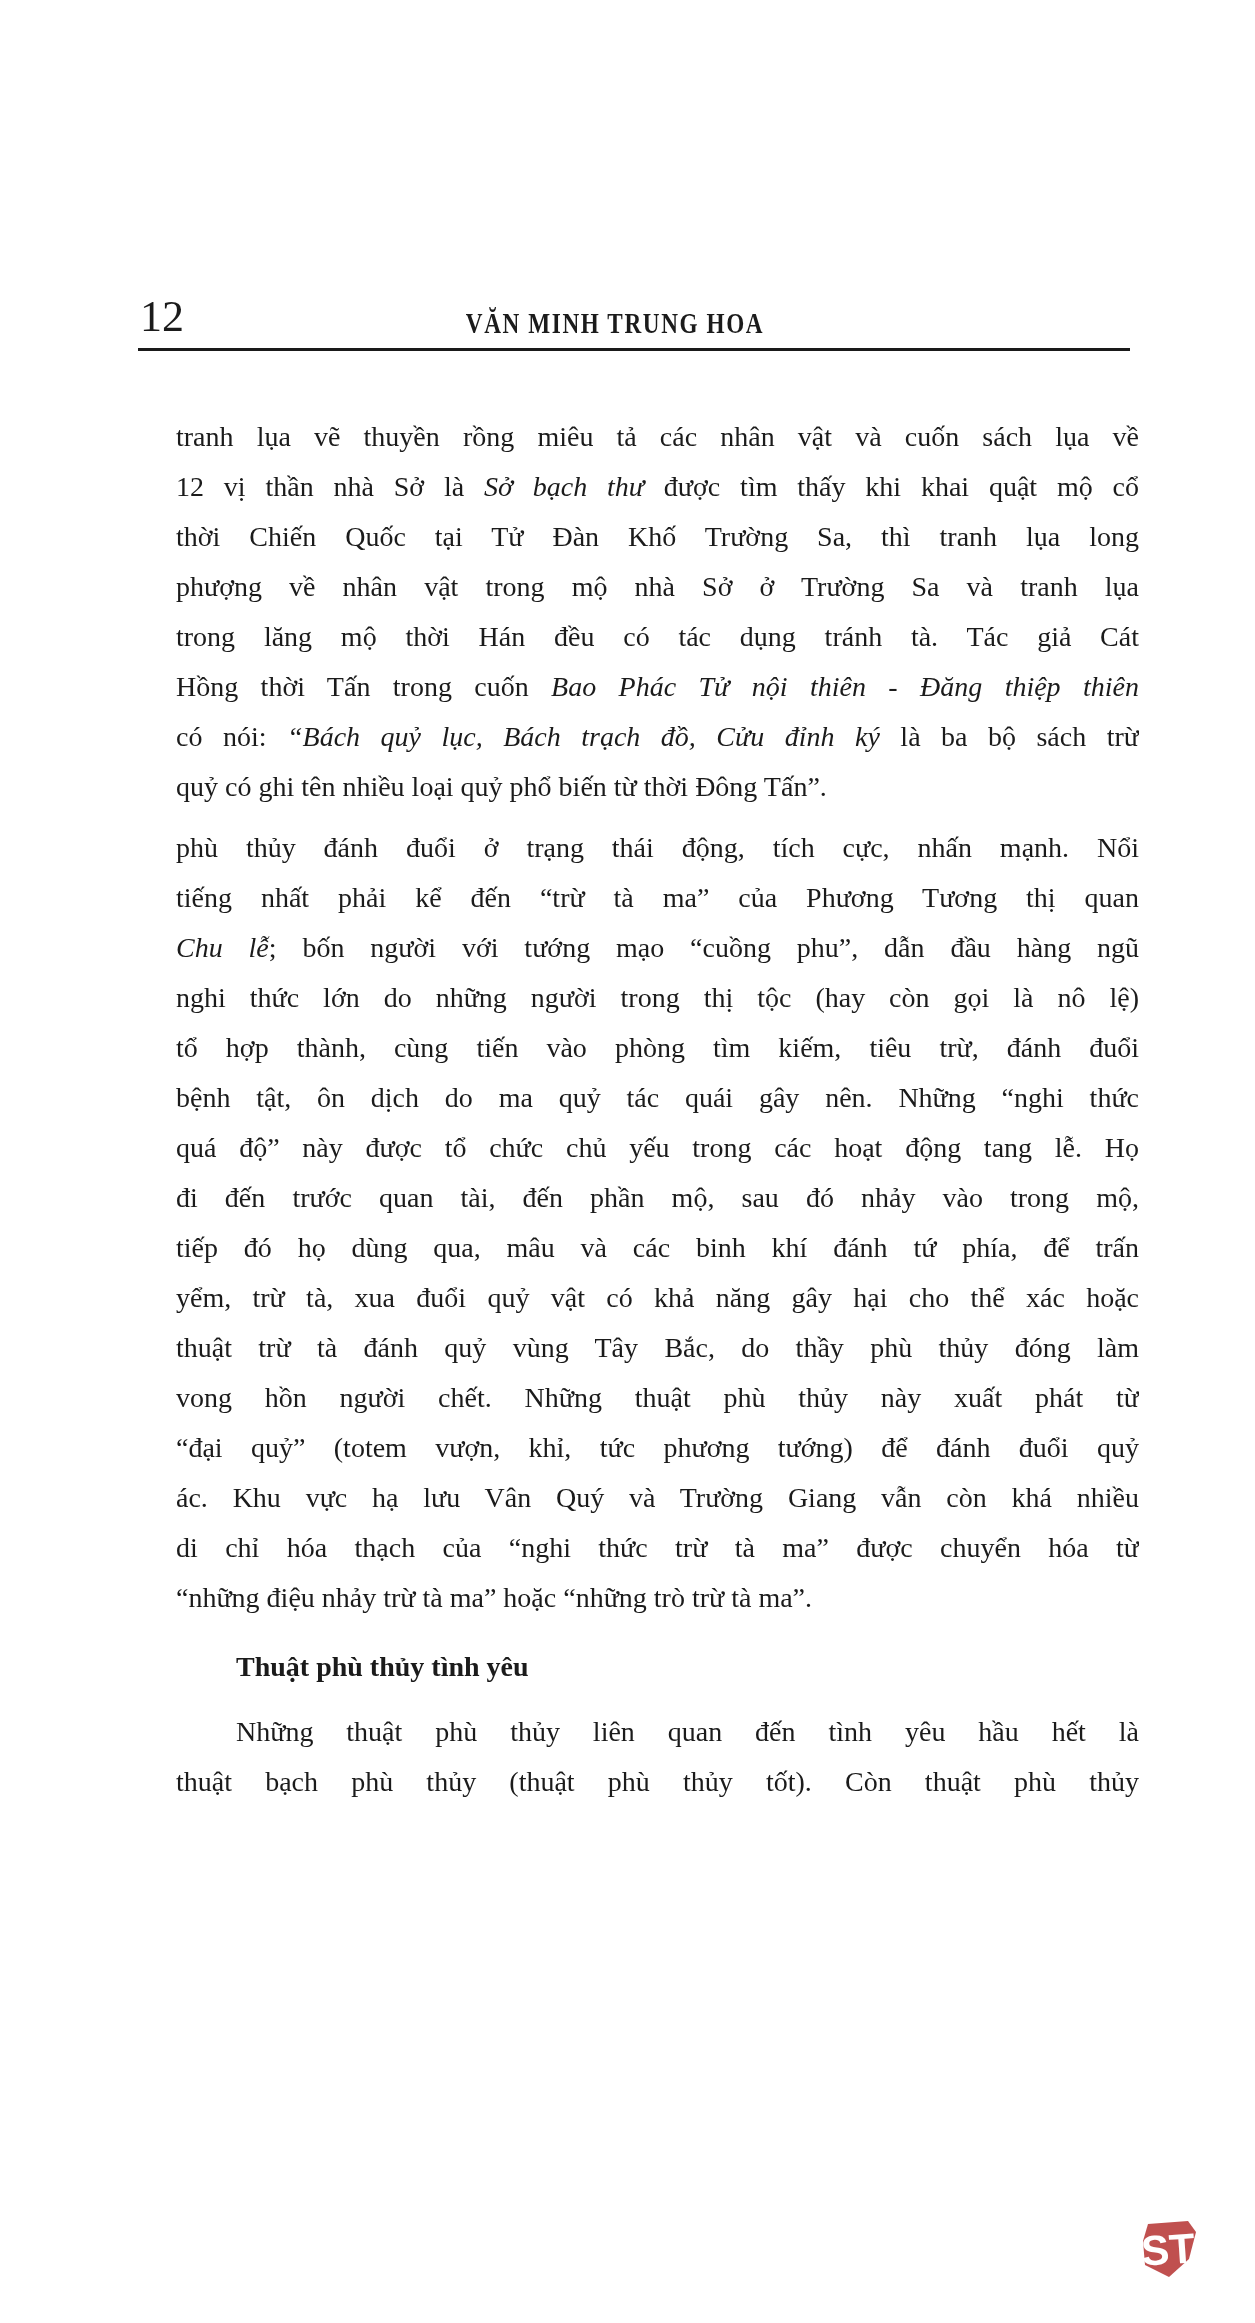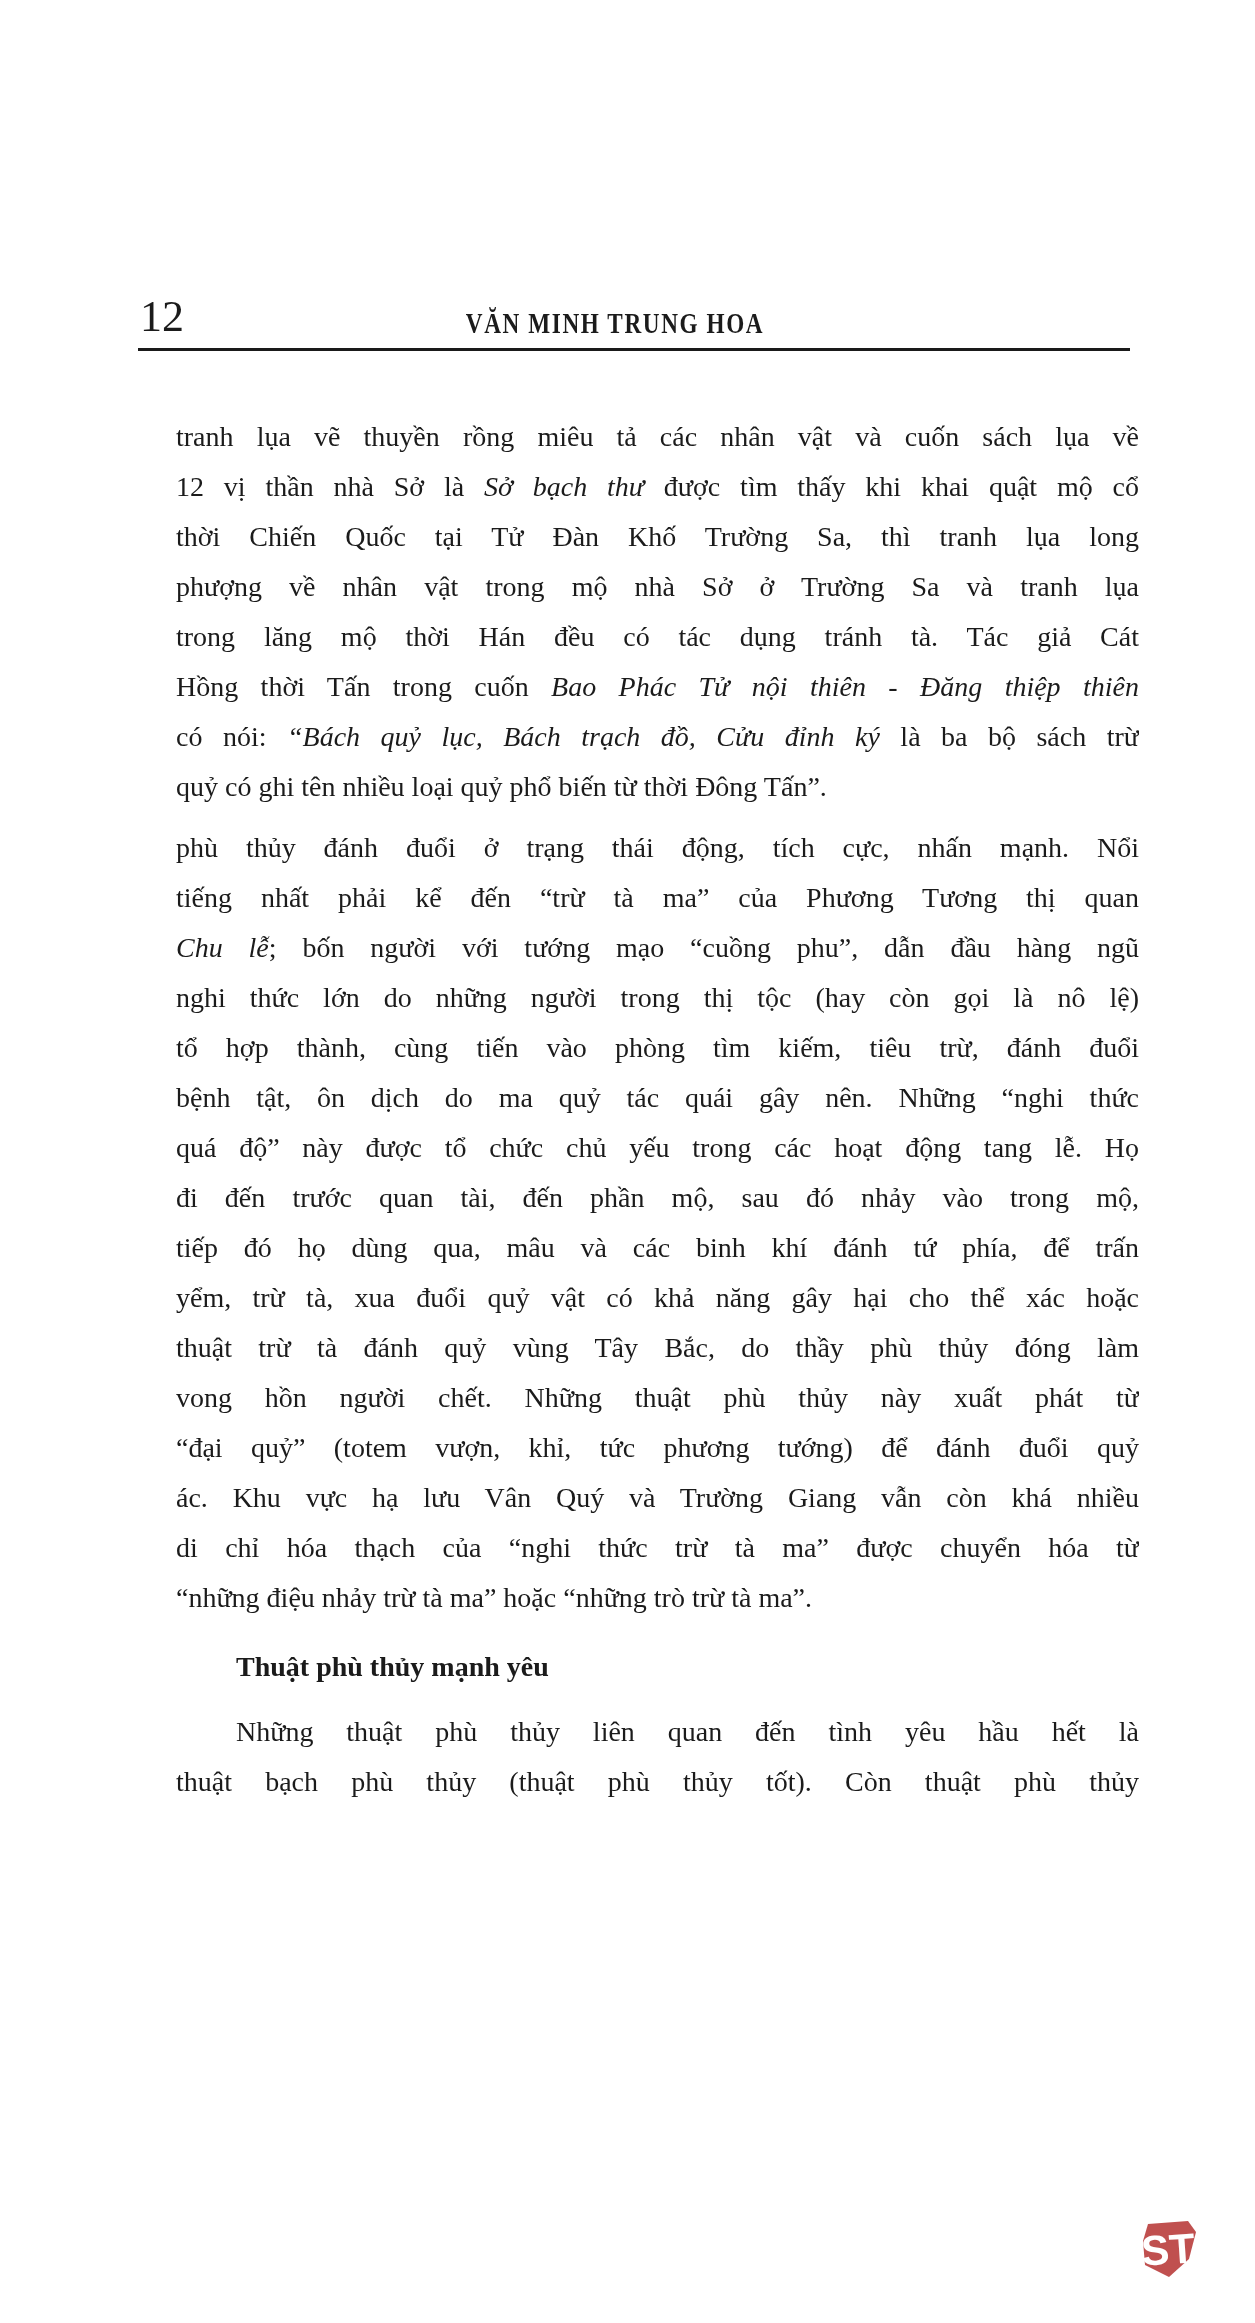--- a/index.html
+++ b/index.html
@@ -86,21 +86,21 @@
         <div class="line"><span>đi đến trước quan tài, đến phần mộ, sau đó nhảy vào trong mộ,</span></div>
         <div class="line"><span>tiếp đó họ dùng qua, mâu và các binh khí đánh tứ phía, để trấn</span></div>
         <div class="line"><span>yểm, trừ tà, xua đuổi quỷ vật có khả năng gây hại cho thể xác hoặc</span></div>
         <div class="line"><span>thuật trừ tà đánh quỷ vùng Tây Bắc, do thầy phù thủy đóng làm</span></div>
         <div class="line"><span>vong hồn người chết. Những thuật phù thủy này xuất phát từ</span></div>
         <div class="line"><span>“đại quỷ” (totem vượn, khỉ, tức phương tướng) để đánh đuổi quỷ</span></div>
         <div class="line"><span>ác. Khu vực hạ lưu Vân Quý và Trường Giang vẫn còn khá nhiều</span></div>
         <div class="line"><span>di chỉ hóa thạch của “nghi thức trừ tà ma” được chuyển hóa từ</span></div>
         <div class="line end"><span>“những điệu nhảy trừ tà ma” hoặc “những trò trừ tà ma”.</span></div>
       </div>
-      <div class="heading">Thuật phù thủy mạnh yêu</div>
+      <div class="heading">Thuật phù thủy tình yêu</div>
       <div class="para">
         <div class="line indent"><span>Những thuật phù thủy liên quan đến tình yêu hầu hết là</span></div>
         <div class="line"><span>thuật bạch phù thủy (thuật phù thủy tốt). Còn thuật phù thủy</span></div>
       </div>
     </div>
 
   <div class="logo">
     <svg width="62" height="60" viewBox="0 0 62 60">
       <polygon points="11,5 51,2 59,13 52,40 32,58 8,46 6,22" fill="#c0504f"></polygon>
       <text x="31" y="45" text-anchor="middle" font-family="Liberation Sans, sans-serif" font-weight="bold" font-size="42" fill="#ffffff" transform="rotate(-4 31 30)">ST</text>

